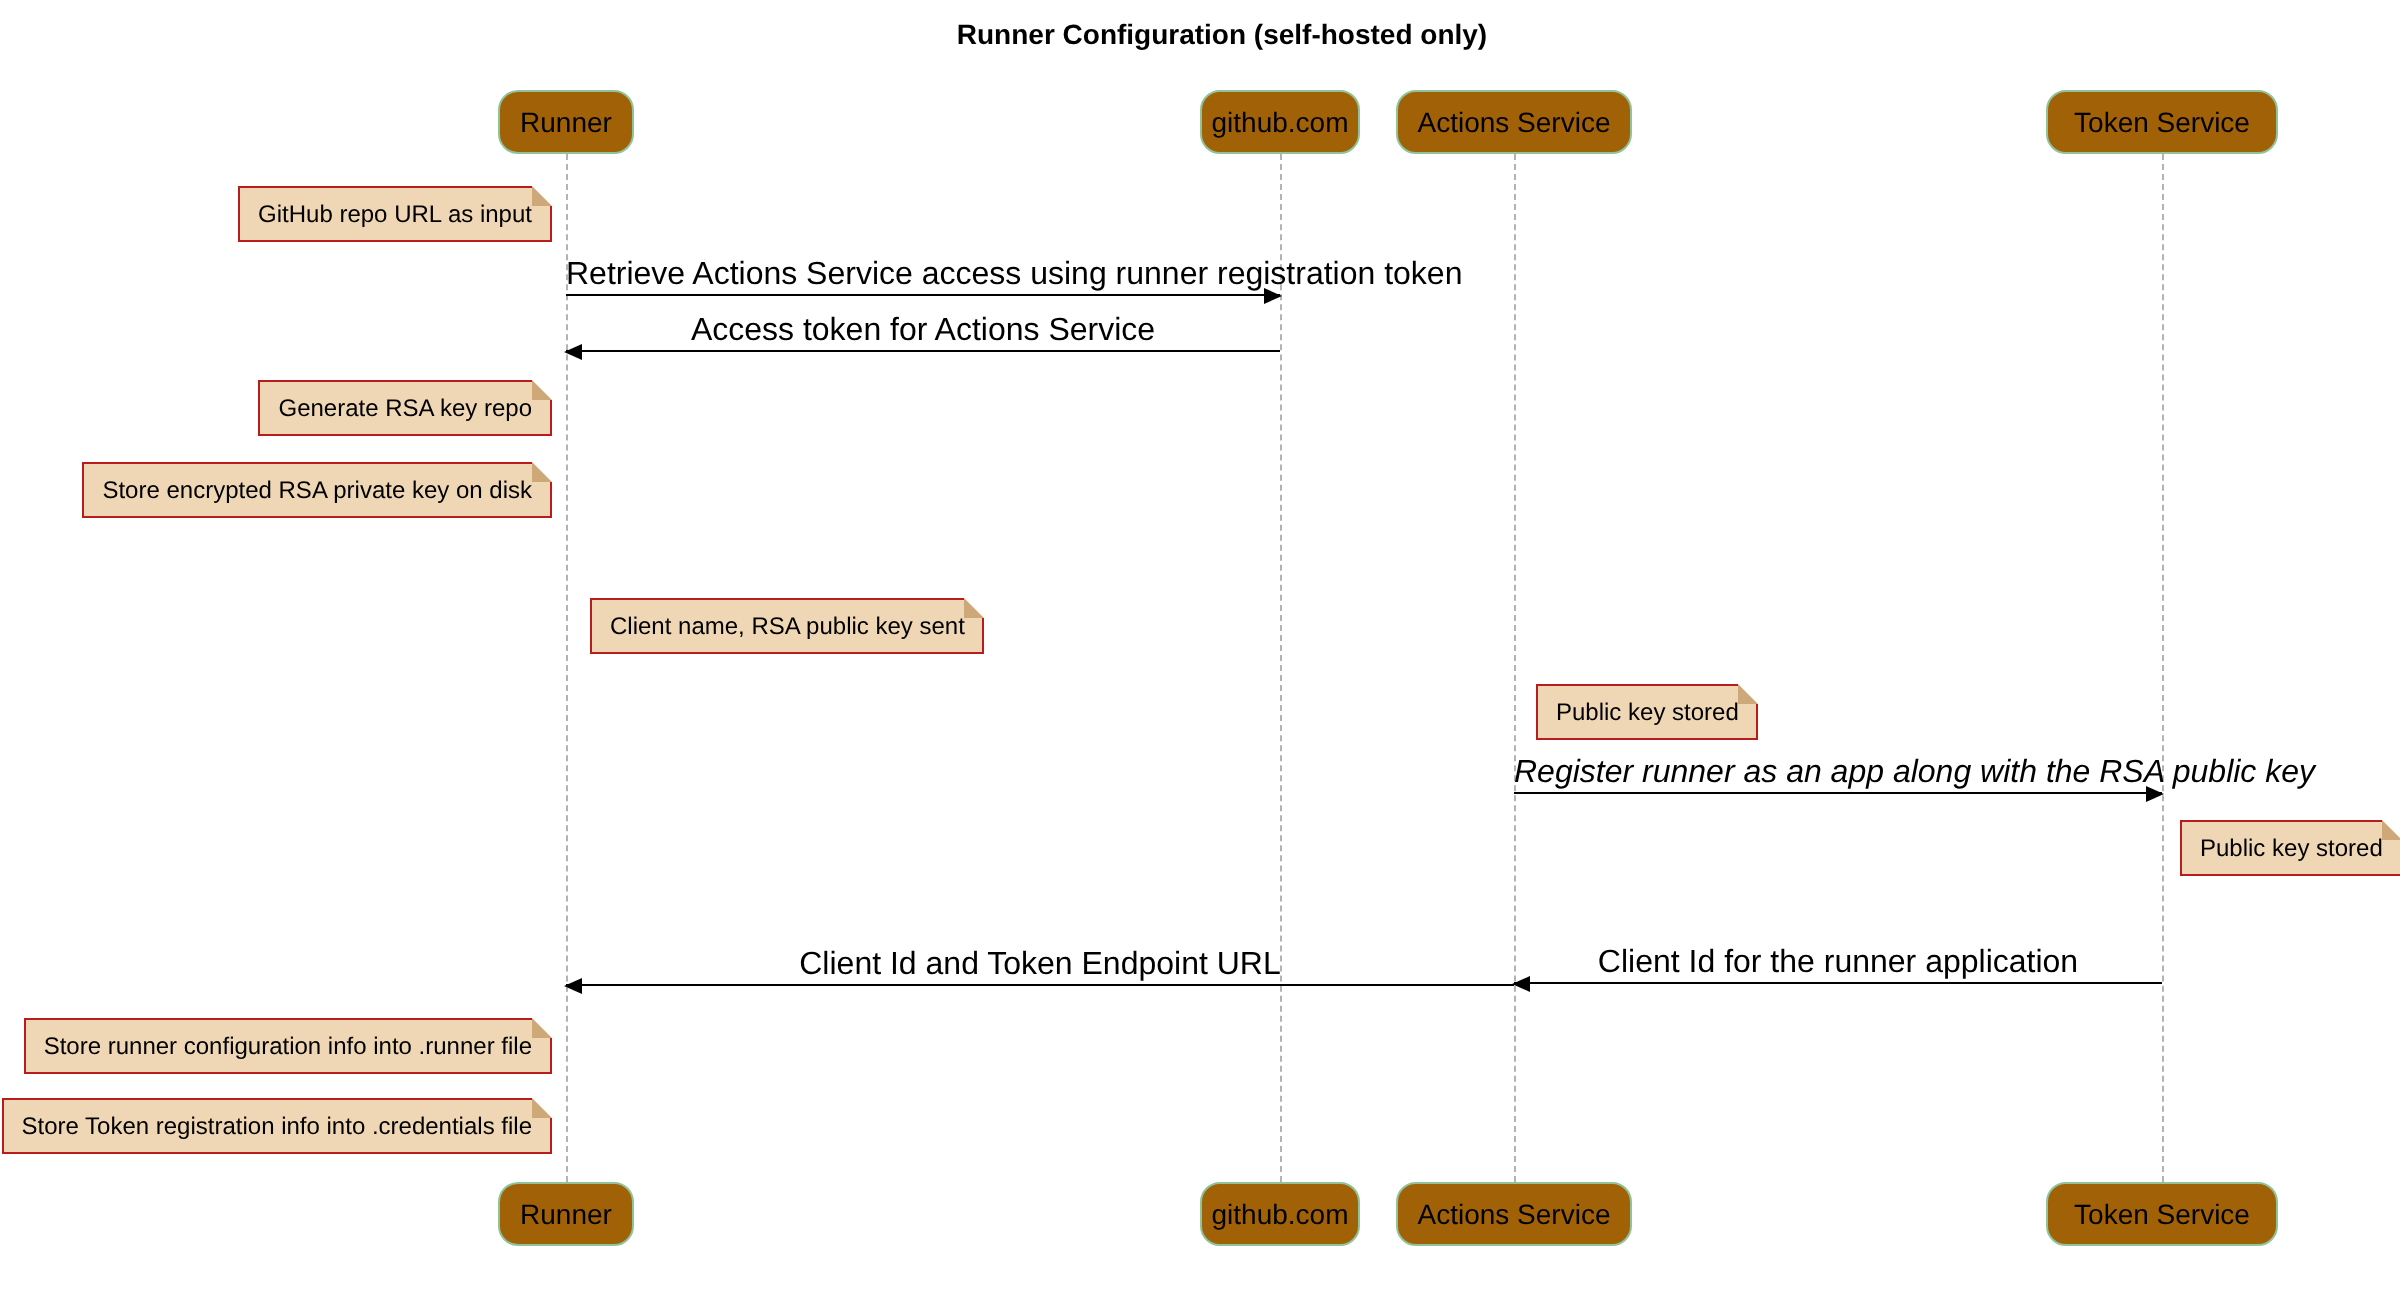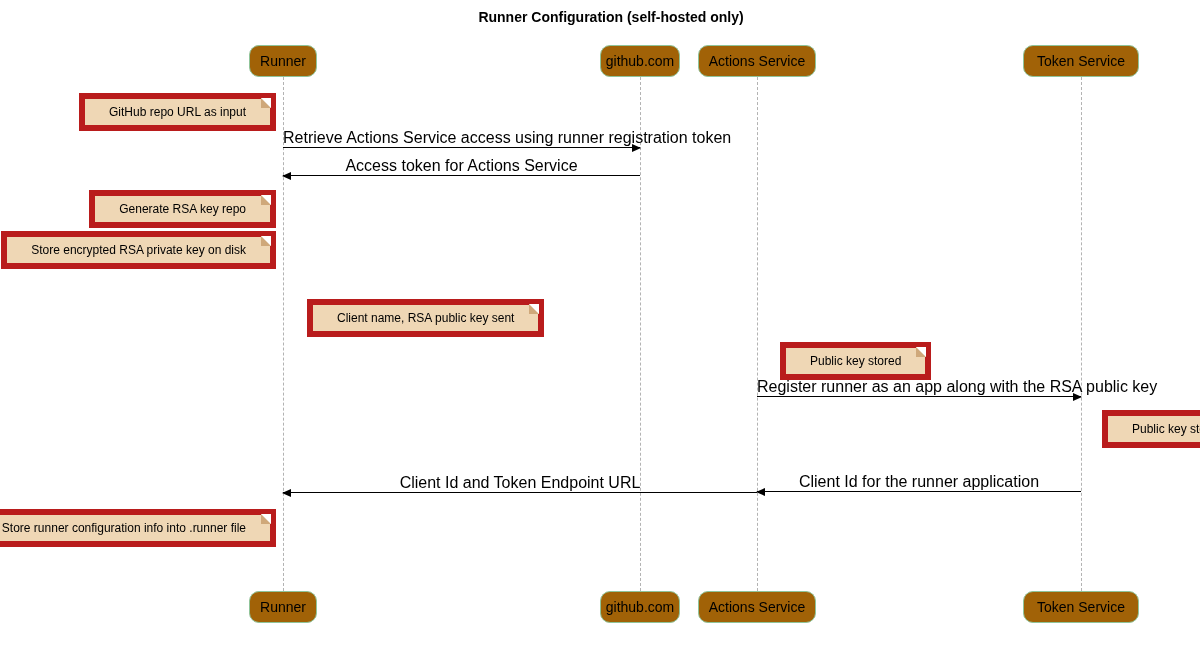--- a/index.html
+++ b/index.html
@@ -55,27 +55,26 @@
     width: 0; height: 0;
     bottom: -5px;
     border-top: 4px solid transparent;
     border-bottom: 4px solid transparent;
   }
   .ah-right { right: -1px; border-left: 9px solid #000000; }
   .ah-left  { left: -1px;  border-right: 9px solid #000000; }
   .note {
     position: absolute;
     background: #efd7b5;
-    border: 6px solid #b91c1c;
+    border: 1px solid #b91c1c;
     font-size: 12px;
     line-height: 16px;
-    padding: 5px 24px;
+    padding: 5px 9px;
     white-space: nowrap;
     box-sizing: border-box;
-    margin-left: 12px;
   }
   .note::before {
     content: '';
     position: absolute;
     top: -1px; right: -1px;
     border-style: solid;
     border-width: 0 10px 10px 0;
     border-color: #ffffff #ffffff #cfa87a #cfa87a;
   }
 </style>
@@ -105,21 +104,21 @@
     <span>Retrieve Actions Service access using runner registration token</span>
     <span class="ah ah-right"></span>
   </div>
 
   <div class="msg" style="left:283px; top:158px; width:357px;">
     <span>Access token for Actions Service</span>
     <span class="ah ah-left"></span>
   </div>
 
 
-  <div class="msg" style="left:757px; top:379px; width:324px;">
+  <div class="msg" style="left:757px; top:379px; width:324px;font-style:italic;">
     <span>Register runner as an app along with the RSA public key</span>
     <span class="ah ah-right"></span>
   </div>
 
   <div class="msg" style="left:757px; top:474px; width:324px;">
     <span>Client Id for the runner application</span>
     <span class="ah ah-left"></span>
   </div>
 
   <div class="msg" style="left:283px; top:475px; width:474px;">
@@ -127,14 +126,15 @@
     <span class="ah ah-left"></span>
   </div>
 
   <div class="note" style="right:924px; top:93px;">GitHub repo URL as input</div>
   <div class="note" style="right:924px; top:190px;">Generate RSA key repo</div>
   <div class="note" style="right:924px; top:231px;">Store encrypted RSA private key on disk</div>
   <div class="note" style="left:295px; top:299px;">Client name, RSA public key sent</div>
   <div class="note" style="left:768px; top:342px;">Public key stored</div>
   <div class="note" style="left:1090px; top:410px;">Public key stored</div>
   <div class="note" style="right:924px; top:509px;">Store runner configuration info into .runner file</div>
+  <div class="note" style="right:924px; top:549px;">Store Token registration info into .credentials file</div>
 
 </div>
 
 </body></html>

